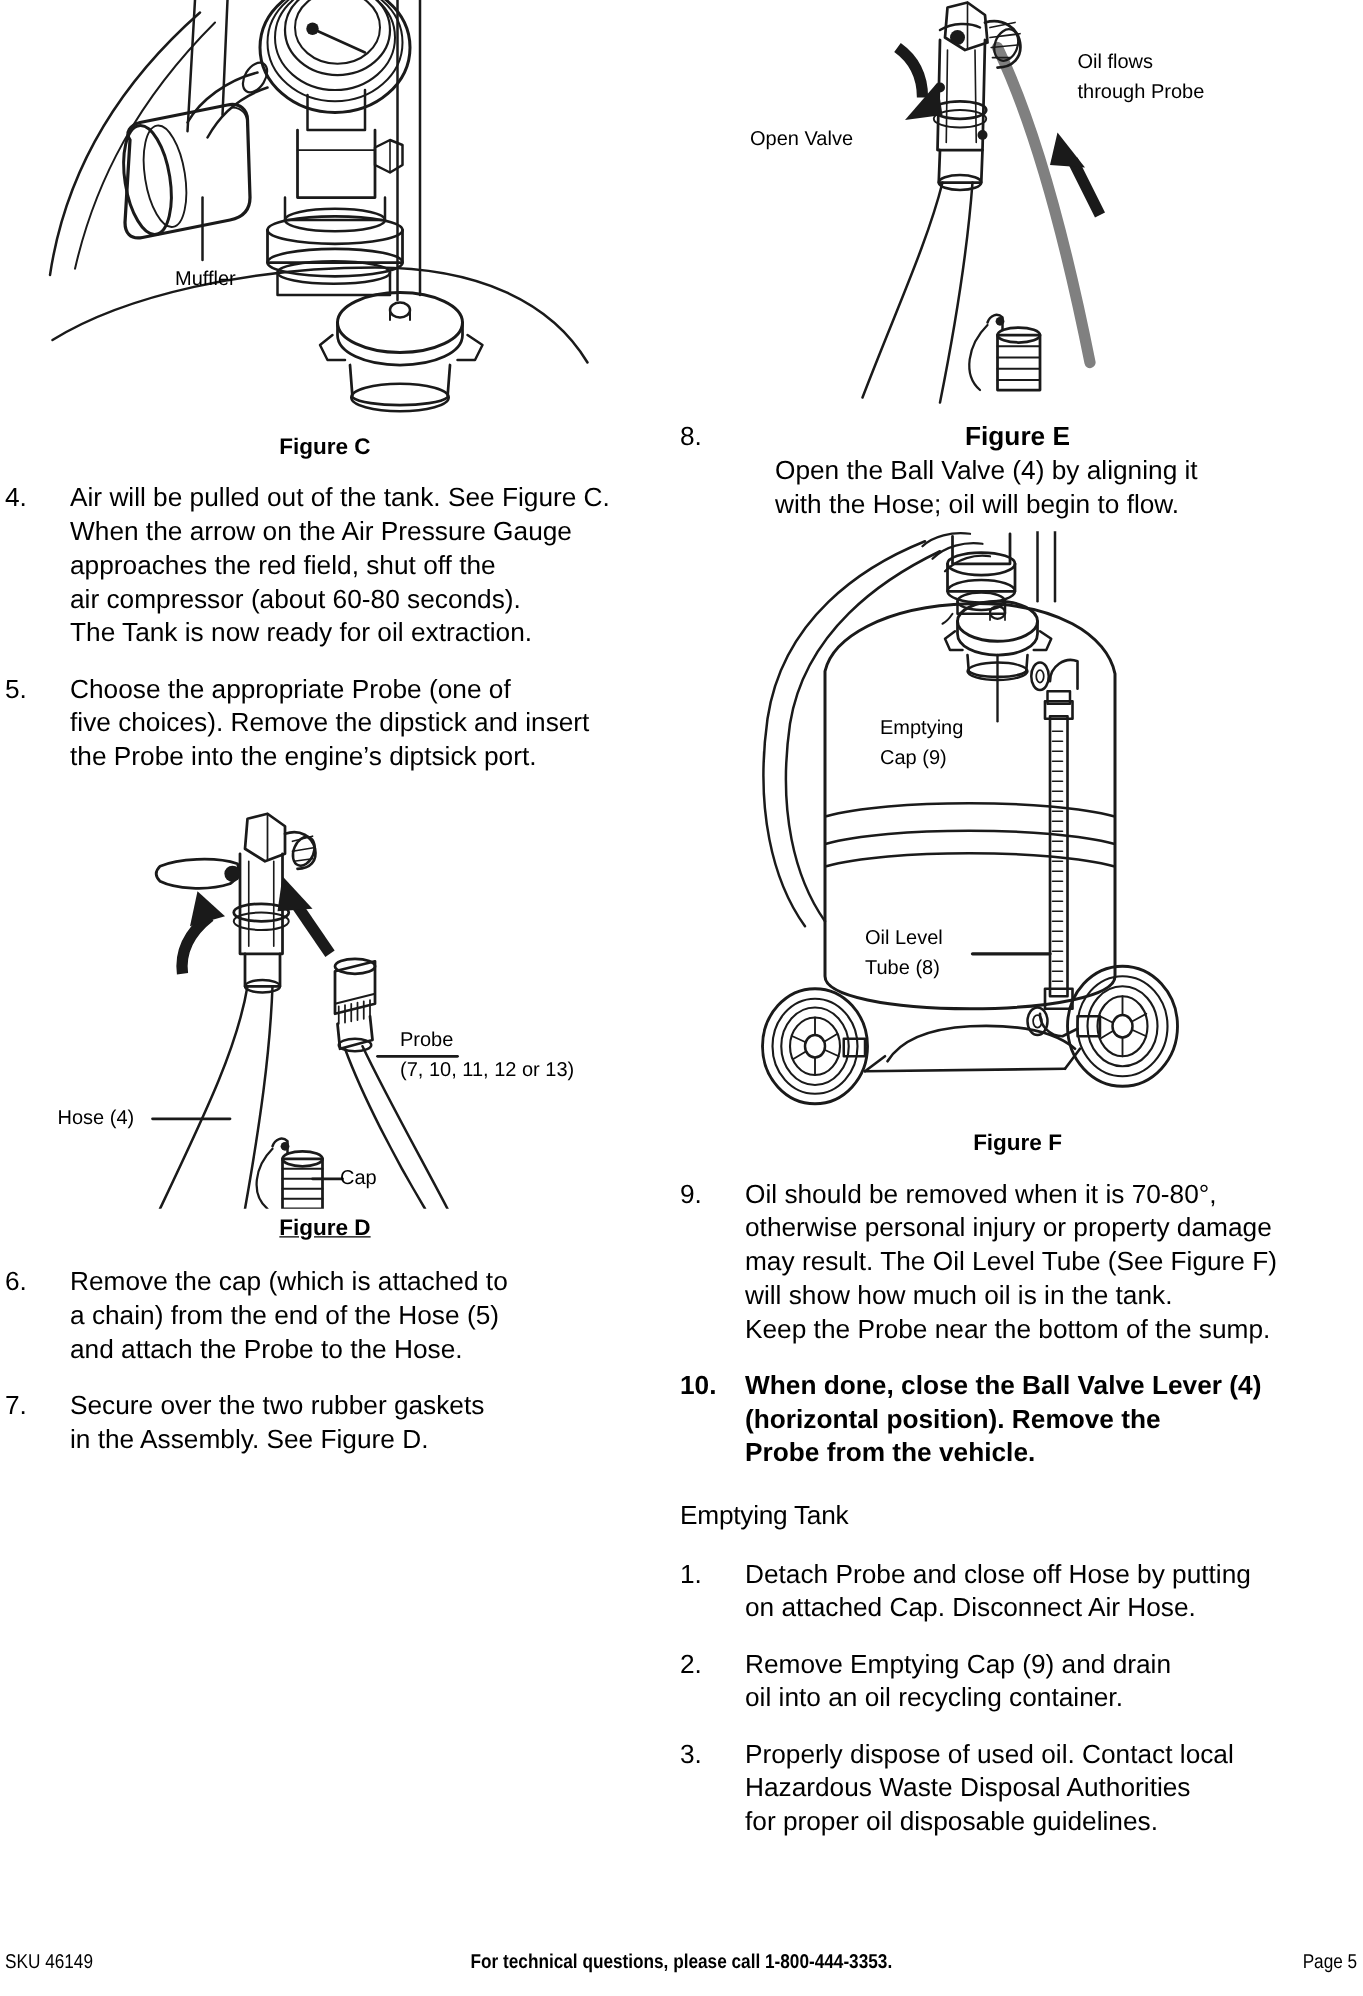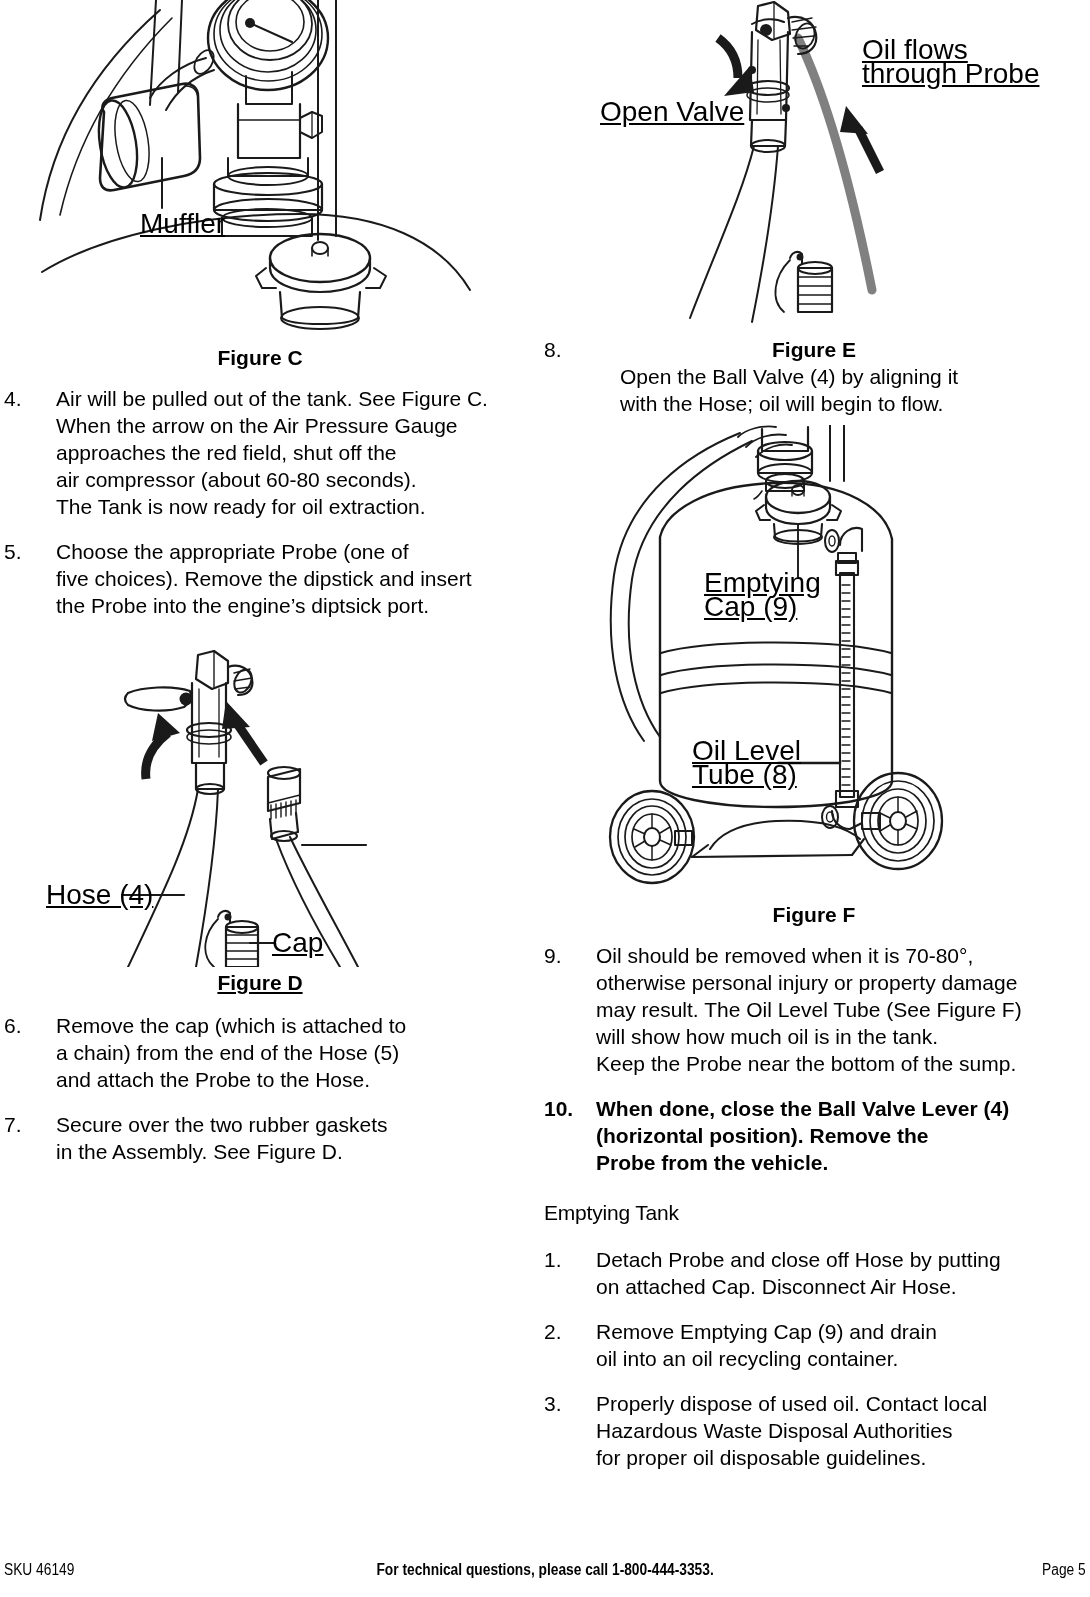--- a/index.html
+++ b/index.html
@@ -31,41 +31,40 @@
     width: 56px;
     flex: 0 0 56px;
     text-align: left;
     padding-left: 4px;
   }
   .step .body { flex: 1 1 auto; white-space: pre-line; }
 
   .fig-caption {
     text-align: center;
     font-weight: bold;
-    font-size: 21px;
+    font-size: 18px;
     line-height: 27px;
   }
 
   .section-head {
     font-size: 21px;
     font-weight: normal;
     line-height: 38px;
     margin: 14px 0 14px 4px;
     letter-spacing: -0.2px;
   }
 
   
   .figure { position: relative; }
   .figure svg { display: block; }
   .fig-label {
     position: absolute;
-    font-size: 28px;
+    font-size: 16px;
     line-height: 24px;
     white-space: pre-line;
-    text-decoration: underline;
   }
 
   
   .step8 { position: relative; font-size: 21px; line-height: 27px; }
   .step8 .num8 { position: absolute; left: 4px; top: 0; }
   .step8 .cap8 { text-align: center; font-weight: bold; }
   .step8 .body8 { margin-left: 80px; white-space: pre-line; }
 
   
   .footer {
@@ -212,20 +211,22 @@
         <path d="M230,286 L230,276 C226,272 220,274 218,280" stroke-width="2"></path>
         <circle cx="228" cy="280" r="3.5" fill="#1a1a1a" stroke="none"></circle>
         <path d="M218,282 C204,296 200,318 214,330" stroke-width="1.8"></path>
 
         <path d="M122,258 L184,258" stroke-width="2.2"></path>
         <path d="M302,208 L366,208" stroke-width="2.2"></path>
         <path d="M250,306 L274,306" stroke-width="2.2"></path>
       </g>
     </svg>
     <div class="fig-label" style="left:46px; top:246px;">Hose (4)</div>
+    <div class="fig-label" style="left:320px; top:184px;">Probe
+(7, 10, 11, 12 or 13)</div>
     <div class="fig-label" style="left:272px; top:294px;">Cap</div>
   </div>
 
   <div class="fig-caption" style="margin-top:2px;text-decoration:underline;">Figure D</div>
 
   <div class="step" style="margin-top:16px;">
     <div class="num">6.</div>
     <div class="body">Remove the cap (which is attached to
 a chain) from the end of the Hose (5)
 and attach the Probe to the Hose.</div>

